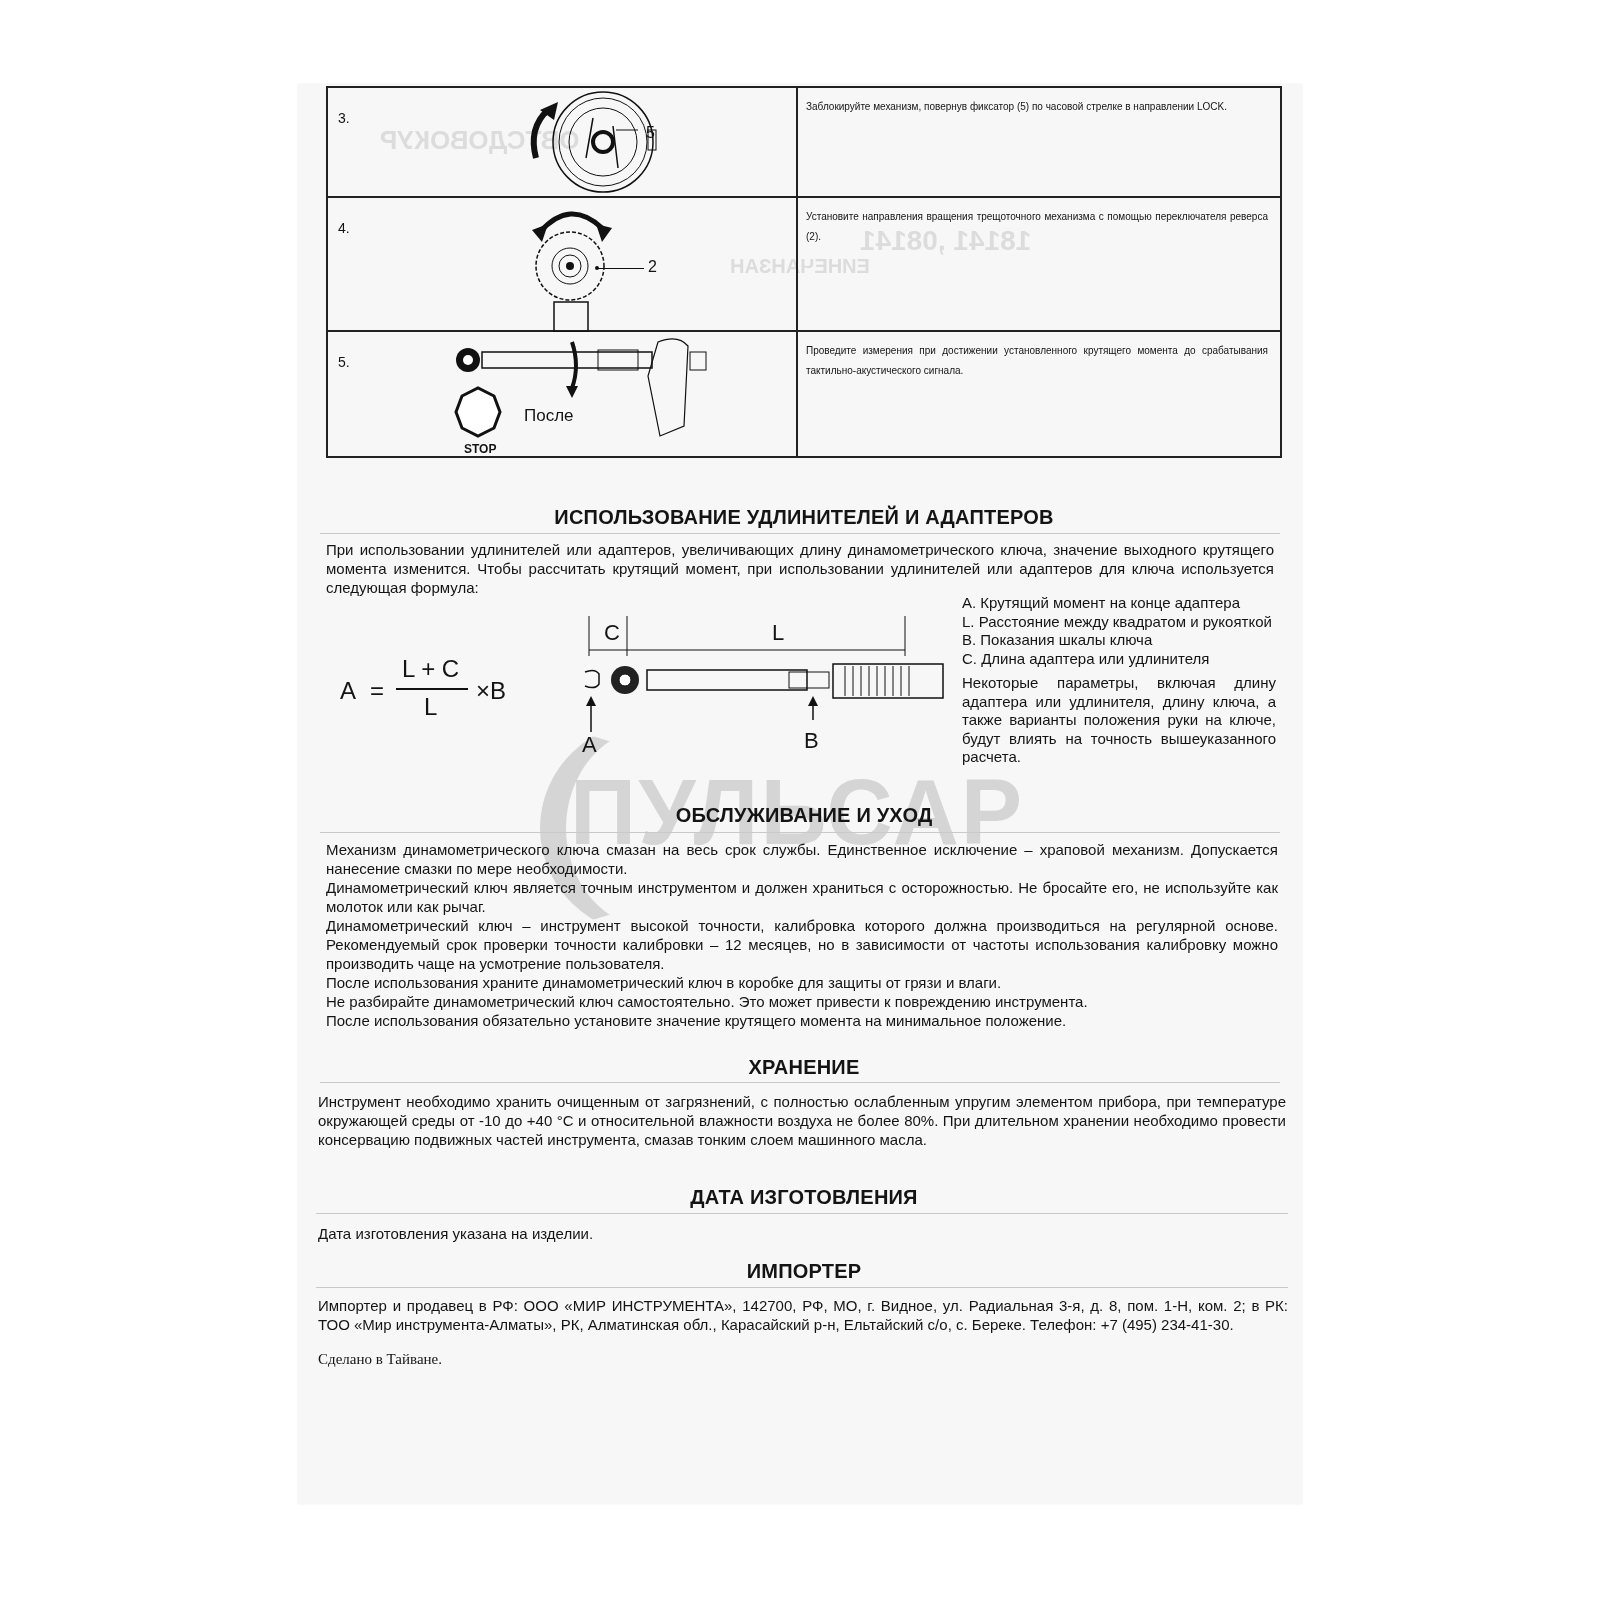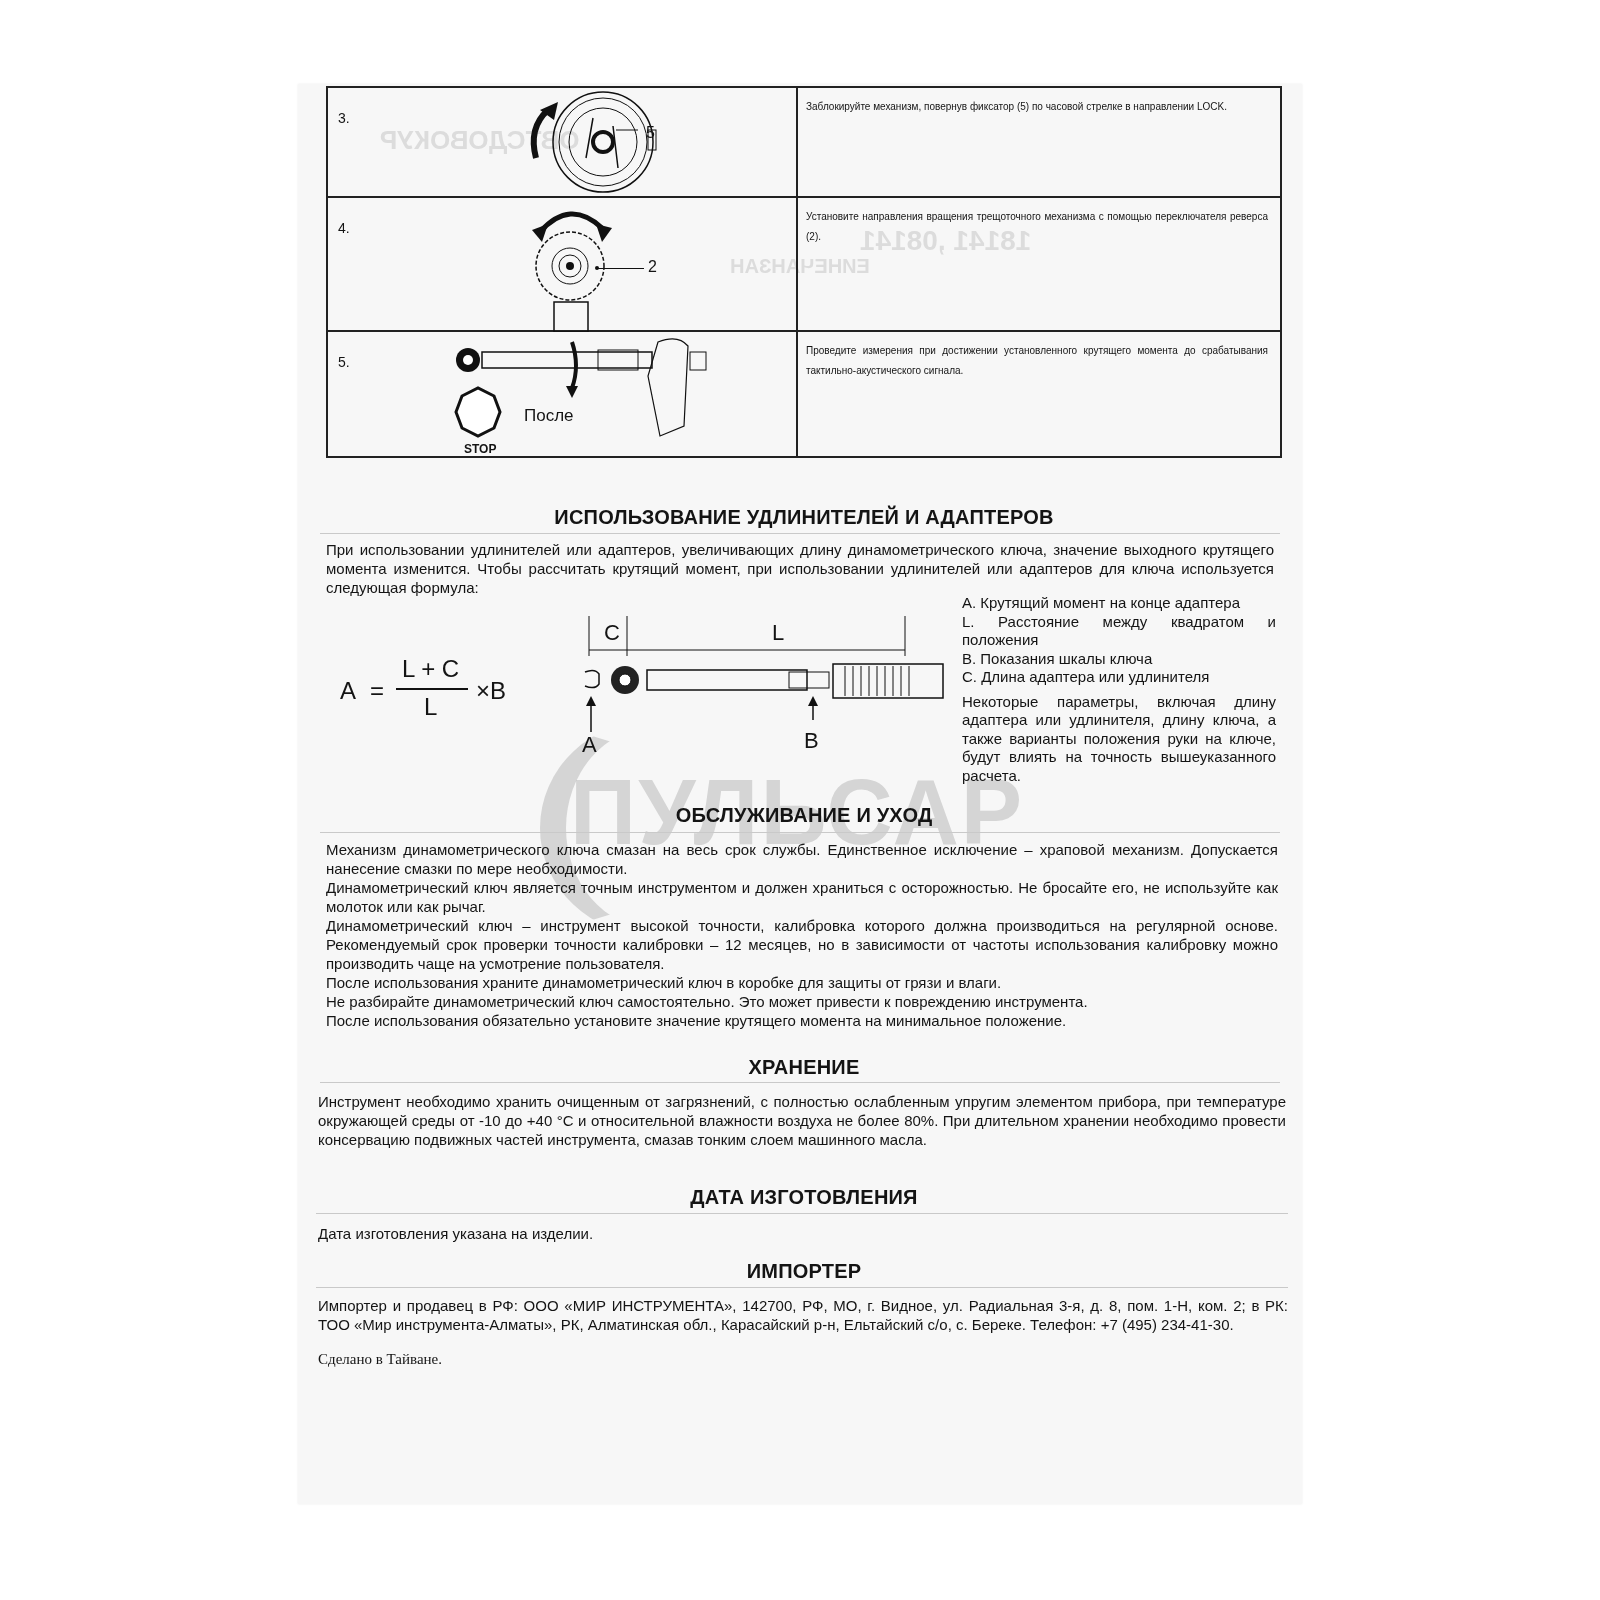--- a/index.html
+++ b/index.html
@@ -159,21 +159,21 @@
   <line x1="238" y1="108" x2="238" y2="92" stroke="#111" stroke-width="1.5"></line>
   <polygon points="233,94 243,94 238,84" fill="#111"></polygon>
 </svg>
 <span class="lbl" style="left:604px;top:620px;font-size:22px;">C</span>
 <span class="lbl" style="left:772px;top:620px;font-size:22px;">L</span>
 <span class="lbl" style="left:582px;top:732px;font-size:22px;">A</span>
 <span class="lbl" style="left:804px;top:728px;font-size:22px;">B</span>
 
 <div class="legend">
   <div>A. Крутящий момент на конце адаптера</div>
-  <div>L. Расстояние между квадратом и положения</div>
+  <div>L. Расстояние между квадратом и рукояткой</div>
   <div>B. Показания шкалы ключа</div>
   <div>C. Длина адаптера или удлинителя</div>
   <div style="margin-top:6px;">Некоторые параметры, включая длину адаптера или удлинителя, длину ключа, а также варианты положения руки на ключе, будут влиять на точность вышеуказанного расчета.</div>
 </div>
 
 <div class="h2" style="top:804px;">ОБСЛУЖИВАНИЕ И УХОД</div>
 <div class="rule" style="top:832px;"></div>
 <div class="para" style="left:326px;top:840px;width:952px;">
   <div>Механизм динамометрического ключа смазан на весь срок службы. Единственное исключение – храповой механизм. Допускается нанесение смазки по мере необходимости.</div>
   <div>Динамометрический ключ является точным инструментом и должен храниться с осторожностью. Не бросайте его, не используйте как молоток или как рычаг.</div>

